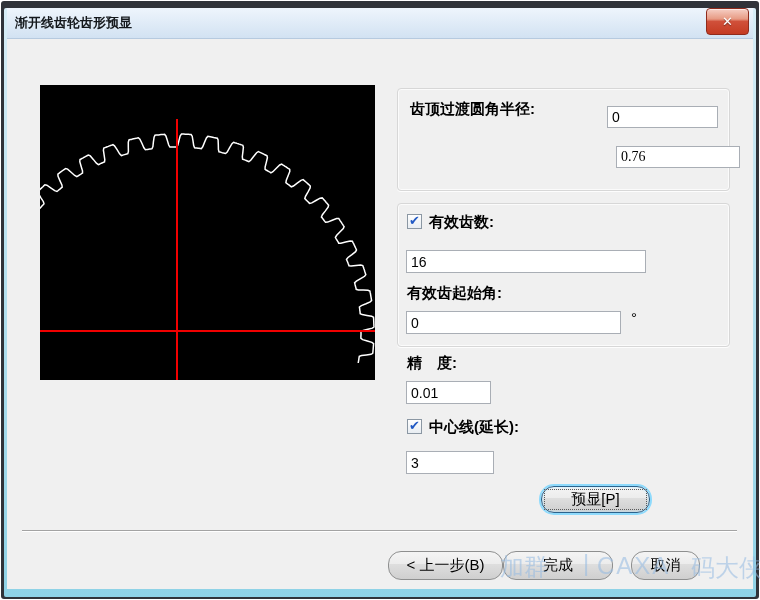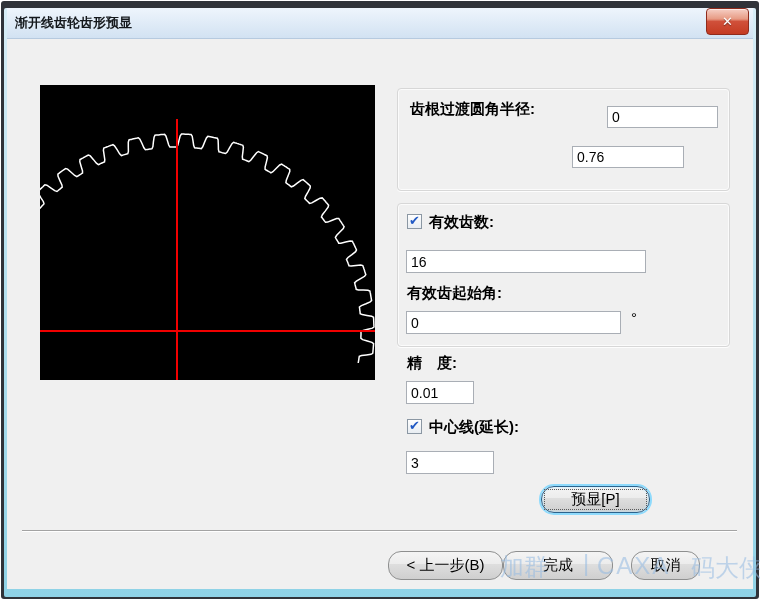--- a/index.html
+++ b/index.html
@@ -75,36 +75,36 @@
 
   <div class="preview-box">
     <svg id="gearSvg" width="335" height="295">
       <path id="gearPath" fill="none" stroke-width="1.5" d="M-11.9 137.8L-12.8 135.8L-15.8 132.1L-18.8 128.4L-19.5 126.3L-18.8 125.4L-18.0 124.4L-17.3 123.5L-16.5 122.6L-15.8 121.6L-15.0 120.7L-14.2 119.8L-13.5 118.8L-11.5 119.0L-7.3 121.0L-3.0 123.3L-0.6 123.8L0.2 123.0L0.9 122.2L1.7 121.3L2.4 120.5L3.2 119.7L4.0 118.9L3.4 116.7L0.8 112.6L-1.6 108.6L-2.1 106.5L-1.2 105.6L-0.3 104.8L0.5 103.9L1.4 103.1L2.3 102.3L3.2 101.5L4.0 100.6L4.9 99.8L6.9 100.2L10.7 102.8L14.7 105.6L17.0 106.5L17.9 105.8L18.7 105.0L19.6 104.3L20.5 103.6L21.3 102.9L22.2 102.2L21.9 100.0L19.9 95.6L18.0 91.2L17.9 89.1L18.9 88.4L19.8 87.6L20.8 86.9L21.8 86.2L22.7 85.5L23.7 84.8L24.7 84.1L25.7 83.5L27.6 84.1L31.1 87.2L34.7 90.5L36.8 91.7L37.7 91.1L38.7 90.5L39.6 89.9L40.6 89.3L41.5 88.7L42.5 88.1L42.5 85.9L41.1 81.3L39.8 76.7L40.0 74.5L41.0 74.0L42.1 73.4L43.2 72.8L44.2 72.2L45.3 71.7L46.3 71.1L47.4 70.5L48.5 70.0L50.3 70.9L53.3 74.4L56.4 78.2L58.4 79.6L59.4 79.2L60.4 78.7L61.4 78.2L62.5 77.8L63.5 77.3L64.5 76.9L64.8 74.7L64.1 69.9L63.4 65.2L63.8 63.1L65.0 62.6L66.1 62.2L67.2 61.8L68.3 61.4L69.5 60.9L70.6 60.5L71.7 60.1L72.9 59.7L74.5 60.8L77.1 64.7L79.6 68.9L81.4 70.6L82.4 70.3L83.5 69.9L84.6 69.6L85.7 69.3L86.7 69.0L87.8 68.7L88.4 66.5L88.3 61.7L88.3 57.0L89.0 54.9L90.2 54.6L91.3 54.4L92.5 54.1L93.7 53.8L94.9 53.6L96.0 53.3L97.2 53.1L98.4 52.8L99.9 54.1L101.9 58.3L103.9 62.8L105.4 64.7L106.5 64.6L107.6 64.4L108.7 64.2L109.8 64.0L110.9 63.9L112.0 63.7L112.9 61.6L113.4 56.9L114.1 52.1L115.0 50.2L116.2 50.1L117.4 50.0L118.6 49.9L119.8 49.7L121.0 49.6L122.2 49.6L123.4 49.5L124.6 49.4L125.9 50.9L127.3 55.3L128.7 60.0L129.9 62.1L131.1 62.1L132.2 62.1L133.3 62.0L134.4 62.0L135.6 62.0L136.7 62.0L137.8 60.1L139.0 55.4L140.2 50.8L141.5 49.1L142.7 49.1L143.9 49.1L145.1 49.2L146.3 49.2L147.5 49.3L148.7 49.3L149.9 49.4L151.1 49.5L152.2 51.2L153.0 55.8L153.7 60.6L154.6 62.8L155.8 63.0L156.9 63.1L158.0 63.2L159.1 63.3L160.2 63.5L161.3 63.6L162.7 61.8L164.5 57.4L166.4 53.0L167.8 51.4L169.0 51.6L170.2 51.8L171.4 52.0L172.6 52.2L173.7 52.5L174.9 52.7L176.1 52.9L177.3 53.2L178.1 55.0L178.3 59.6L178.4 64.5L179.0 66.9L180.1 67.1L181.2 67.4L182.3 67.7L183.4 67.9L184.5 68.2L185.6 68.5L187.2 67.0L189.5 62.8L192.0 58.7L193.6 57.3L194.8 57.7L195.9 58.0L197.1 58.4L198.2 58.7L199.3 59.1L200.5 59.5L201.6 59.9L202.8 60.3L203.4 62.2L202.9 66.8L202.3 71.7L202.6 74.1L203.7 74.5L204.7 74.9L205.8 75.3L206.8 75.8L207.9 76.2L208.9 76.6L210.7 75.3L213.6 71.5L216.6 67.7L218.4 66.6L219.5 67.1L220.6 67.6L221.7 68.1L222.7 68.6L223.8 69.2L224.9 69.7L226.0 70.2L227.0 70.8L227.4 72.7L226.3 77.3L225.1 82.0L225.1 84.4L226.1 85.0L227.0 85.5L228.0 86.1L229.0 86.7L230.0 87.2L230.9 87.8L232.9 86.7L236.3 83.3L239.7 80.0L241.7 79.1L242.7 79.8L243.7 80.4L244.7 81.1L245.7 81.7L246.7 82.4L247.7 83.1L248.7 83.7L249.7 84.4L249.8 86.4L248.1 90.8L246.3 95.3L245.9 97.7L246.8 98.4L247.7 99.1L248.6 99.7L249.5 100.4L250.4 101.1L251.3 101.8L253.4 101.0L257.2 98.1L261.0 95.3L263.1 94.6L264.0 95.4L264.9 96.2L265.9 97.0L266.8 97.8L267.7 98.6L268.6 99.4L269.5 100.2L270.3 101.0L270.1 103.0L267.9 107.1L265.5 111.3L264.8 113.6L265.6 114.4L266.4 115.2L267.2 116.0L268.0 116.8L268.8 117.6L269.6 118.4L271.8 117.9L275.9 115.5L280.1 113.2L282.2 112.9L283.1 113.8L283.9 114.7L284.7 115.6L285.5 116.5L286.2 117.4L287.0 118.3L287.8 119.2L288.6 120.2L288.1 122.1L285.4 125.9L282.4 129.7L281.4 132.0L282.1 132.8L282.8 133.7L283.5 134.6L284.1 135.5L284.8 136.4L285.5 137.3L287.7 137.1L292.2 135.3L296.6 133.6L298.8 133.6L299.5 134.6L300.1 135.6L300.8 136.6L301.5 137.6L302.1 138.6L302.8 139.6L303.4 140.6L304.1 141.6L303.3 143.5L300.1 146.8L296.7 150.3L295.4 152.3L295.9 153.3L296.5 154.3L297.1 155.3L297.6 156.2L298.2 157.2L298.7 158.2L300.9 158.3L305.6 157.1L310.2 156.0L312.4 156.3L312.9 157.3L313.5 158.4L314.0 159.5L314.5 160.6L315.0 161.7L315.5 162.7L316.0 163.8L316.5 164.9L315.6 166.7L311.9 169.6L308.0 172.5L306.5 174.4L306.9 175.4L307.4 176.5L307.8 177.5L308.2 178.6L308.6 179.6L309.0 180.7L311.2 181.0L316.0 180.5L320.7 180.0L322.8 180.6L323.2 181.7L323.6 182.8L324.0 184.0L324.4 185.1L324.7 186.3L325.1 187.4L325.4 188.6L325.8 189.7L324.6 191.3L320.6 193.7L316.4 196.1L314.6 197.8L314.9 198.8L315.1 199.9L315.4 201.0L315.7 202.1L316.0 203.2L316.2 204.3L318.4 205.0L323.2 205.1L327.9 205.2L329.9 206.1L330.1 207.2L330.4 208.4L330.6 209.6L330.8 210.8L331.0 212.0L331.2 213.1L331.4 214.3L331.6 215.5L330.2 216.9L326.0 218.8L321.4 220.6L319.4 222.0L319.6 223.1L319.7 224.2L319.8 225.3L320.0 226.4L320.1 227.6L320.2 228.7L322.2 229.6L327.0 230.4L331.6 231.2L333.5 232.3L333.6 233.5L333.7 234.7L333.7 235.9L333.8 237.1L333.8 238.3L333.9 239.5L333.9 240.7L334.0 241.9L332.4 243.1L327.9 244.3L323.2 245.5L321.0 246.6L321.0 247.8L321.0 248.9L321.0 250.0L320.9 251.1L320.9 252.3L320.9 253.4L322.7 254.6L327.3 256.0L331.9 257.4L333.6 258.7L333.5 259.9L333.4 261.1L333.3 262.3L333.2 263.5L333.1 264.7L333.0 265.9L332.9 267.1L332.7 268.3L331.0 269.3L326.4 269.9L321.6 270.5L319.3 271.3L319.1 272.4L318.9 273.5L318.8 274.6L318.6 275.7L318.4 276.8L318.2 278.0" stroke="#ffffff"></path>
     </svg>
     <div class="cross-v" id="crossV" style="background: rgb(240, 0, 0);"></div>
     <div class="cross-h" id="crossH" style="background: rgb(240, 0, 0);"></div>
   </div>
 
   <div class="groupbox gb1"></div>
-  <span class="lbl" style="left:410px;top:100px;">齿根过渡圆角半径:</span>
+  <span class="lbl" style="left:410px;top:100px;">齿顶过渡圆角半径:</span>
   <input class="tbox" style="left: 607px; top: 106px; width: 111px; height: 22px;" value="0">
-  <input class="tbox" style="left: 572px; top: 146px; width: 112px; height: 22px;" value="0.76">
+  <input class="tbox" style="left: 616px; top: 146px; width: 124px; height: 22px; font-family: Liberation Serif, serif;" value="0.76">
 
   <div class="groupbox gb2"></div>
   <div class="cb" style="left:407px;top:214px;">
     <span>✔</span>
   </div>
   <span class="lbl" style="left:429px;top:213px;">有效齿数:</span>
   <input class="tbox" style="left: 406px; top: 250px; width: 240px; height: 23px;" value="16">
   <span class="lbl" style="left:407px;top:284px;">有效齿起始角:</span>
   <input class="tbox" style="left: 406px; top: 311px; width: 215px; height: 23px;" value="0">
   <span class="unit" style="left:631px;top:309px;">°</span>
 
   <span class="lbl" style="left:407px;top:354px;">精　度:</span>
-  <input class="tbox" style="left: 406px; top: 381px; width: 68px; height: 23px;" value="0.01">
+  <input class="tbox" style="left: 406px; top: 381px; width: 85px; height: 23px;" value="0.01">
   <div class="cb" style="left:407px;top:419px;">
     <span>✔</span>
   </div>
   <span class="lbl" style="left:429px;top:418px;">中心线(延长):</span>
   <input class="tbox" style="left: 406px; top: 451px; width: 88px; height: 23px;" value="3">
 
   <div class="btn btn-preview">
     <span class="focus-rect">预显[P]</span>
   </div>
 

